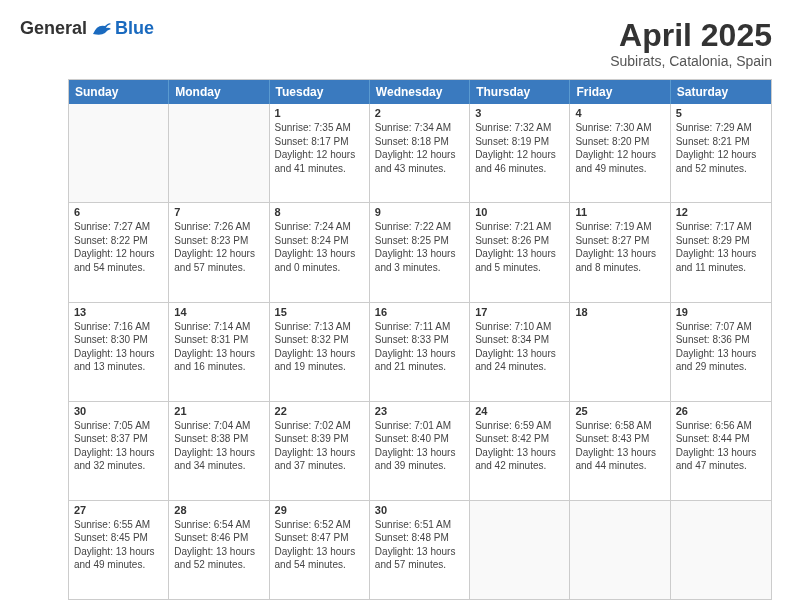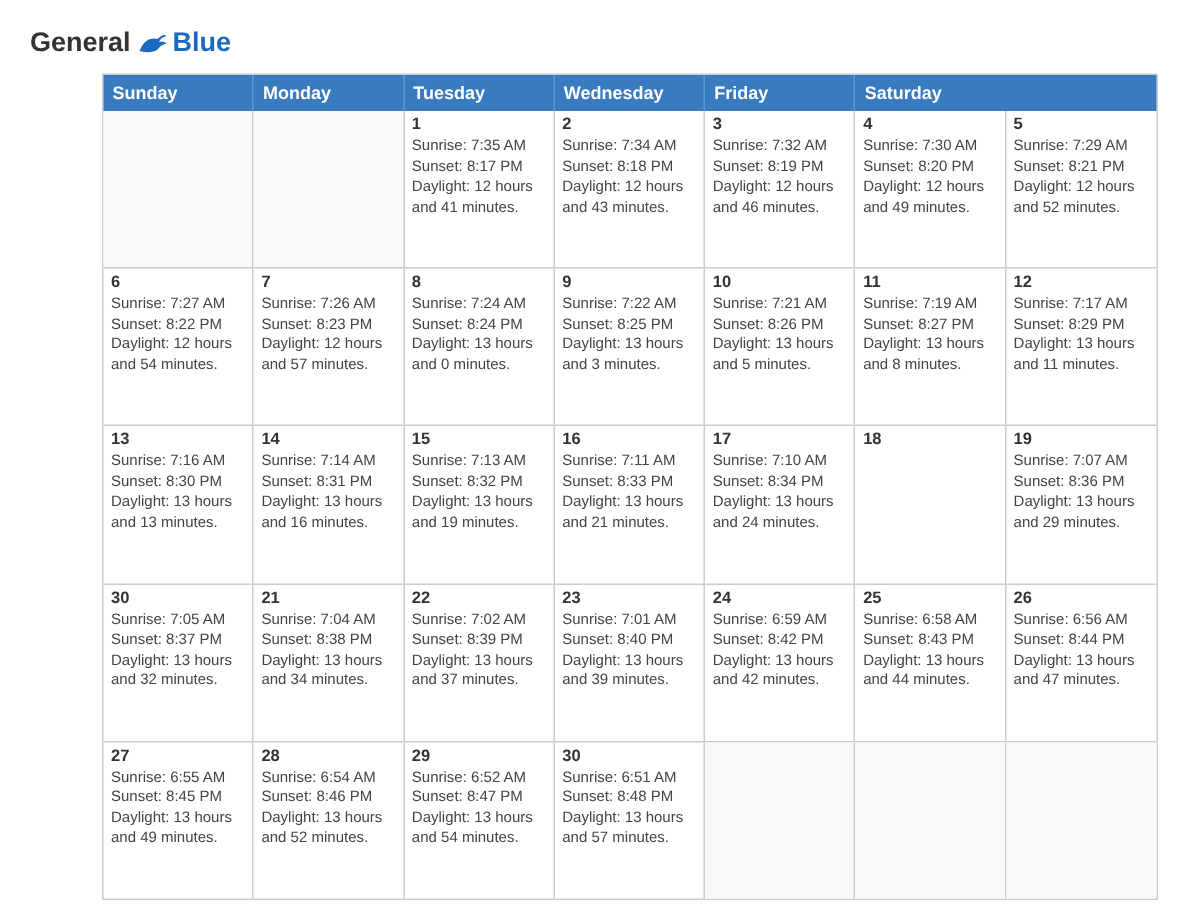--- a/index.html
+++ b/index.html
@@ -122,28 +122,33 @@
   <div class="header">
     <div class="logo">
       <div class="logo-text">
         <span class="logo-general">General</span>
         <svg class="logo-bird" viewBox="0 0 22 18">
           <path d="M2,14 Q6,4 14,6 Q18,2 20,4 Q16,5 15,8 Q18,7 20,9 Q16,10 14,13 Q10,16 2,14Z" fill="#1a6abf"></path>
         </svg>
         <span class="logo-blue">Blue</span>
       </div>
     </div>
+    <div class="title-block">
+      <div class="month-title">April 2025</div>
+      <div class="subtitle">Subirats, Catalonia, Spain</div>
+    </div>
   </div>
 
   <div class="calendar">
     <div class="cal-header">
     <div class="cal-header-cell">Sunday</div>
         <div class="cal-header-cell">Monday</div>
         <div class="cal-header-cell">Tuesday</div>
         <div class="cal-header-cell">Wednesday</div>
+        <div class="cal-header-cell">Thursday</div>
         <div class="cal-header-cell">Friday</div>
         <div class="cal-header-cell">Saturday</div>
       </div>
     <div class="cal-body">
     <div class="cal-row">
           <div class="cal-cell empty"></div>
           <div class="cal-cell empty"></div>
           <div class="cal-cell">
             <div class="day-num">1</div>
             <div class="day-info" style="white-space: pre-line;">Sunrise: 7:35 AM

